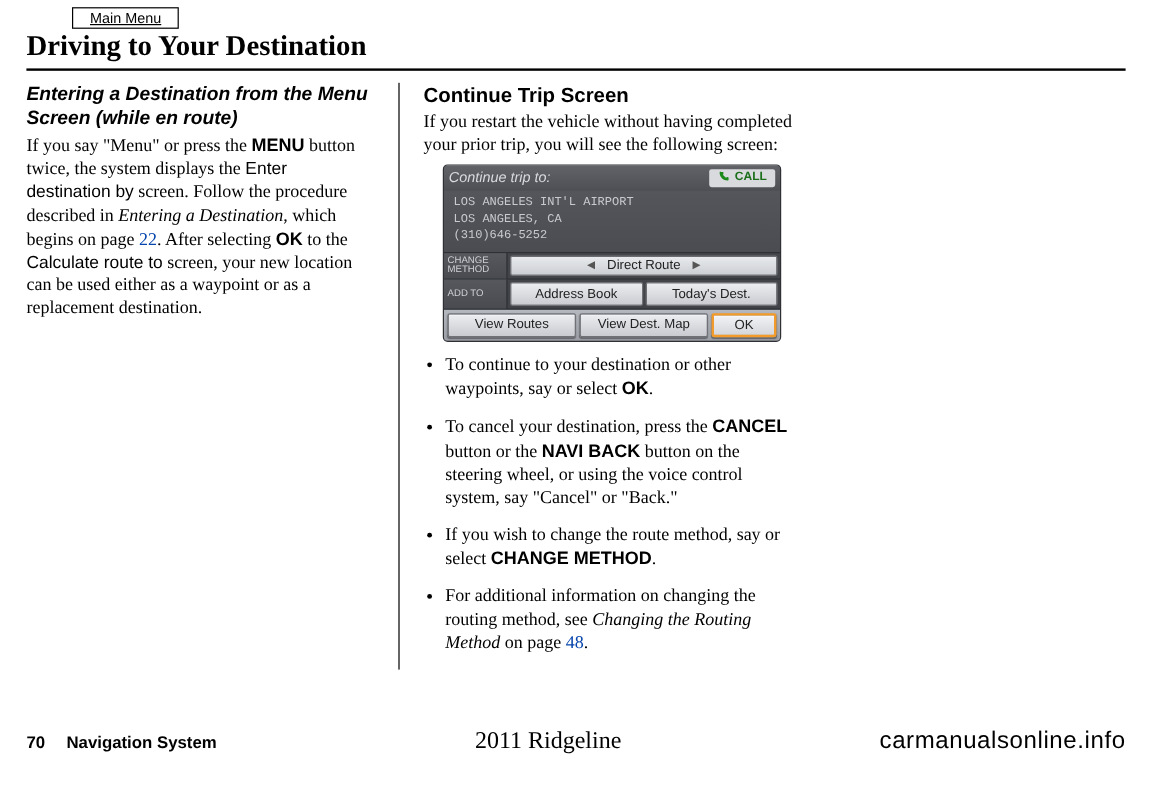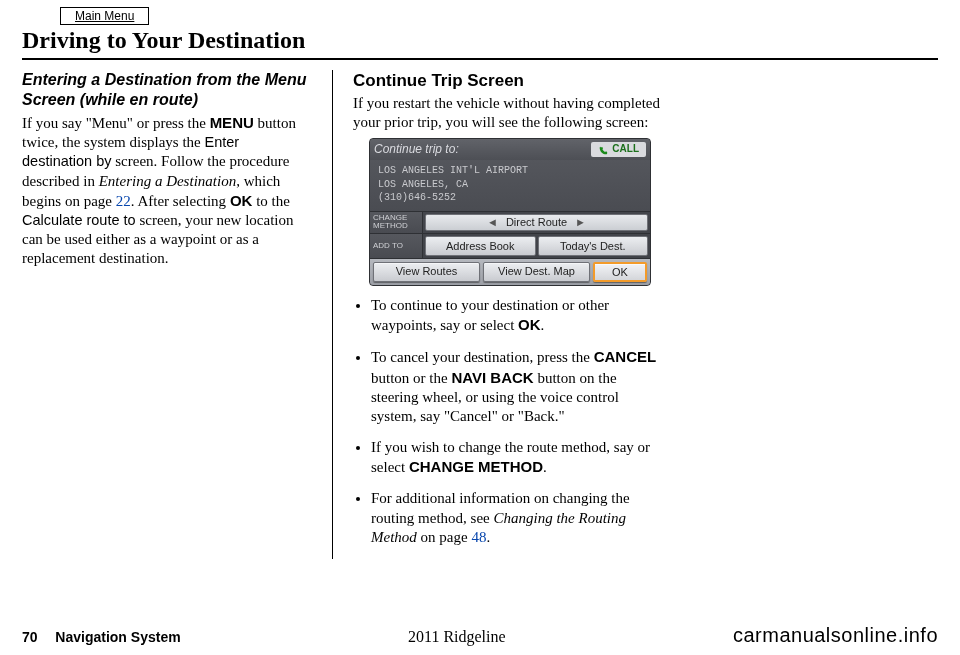--- a/index.html
+++ b/index.html
@@ -112,21 +112,21 @@
     color:#dadbe0;
   }
   .call-btn{
     background:#d9dade;
     color:#1b6f1b;
     font-weight:bold;
     font-size:10px;
     padding:1px 7px;
     border-radius:2px;
     display:flex;
-    align-items:flex-end;
+    align-items:flex-start;
     gap:4px;
     font-style:normal;
   }
   .call-btn svg{ width:10px; height:10px; }
   .ns-addr{
     background:linear-gradient(#54565c,#4a4c52);
     padding:4px 8px 6px 8px;
     font-family:"Courier New", monospace;
     font-size:10px;
     line-height:1.35;
@@ -200,36 +200,36 @@
     line-height:1.1;
     box-shadow:inset 0 1px 0 rgba(255,255,255,.5), 0 1px 1px rgba(0,0,0,.4);
   }
   .ok-key{
     flex:0 0 50px !important;
     border:2px solid var(--ok-hl) !important;
     background:linear-gradient(#f2f3f6,#d4d6da) !important;
   }
   .footer{
     position:absolute;
-    bottom:8px;
+    bottom:26px;
     left:22px;
     right:22px;
     display:flex;
     align-items:baseline;
   }
   .footer-left{
     font-family:Arial, Helvetica, sans-serif;
   }
   .footer-left .pn{ font-weight:bold; font-size:14px;}
   .footer-left .sys{ font-weight:bold; font-size:14px; }
   .footer-center{
     flex:1;
     text-align:center;
     font-family:"Times New Roman", serif;
-    font-size:16px;
+    font-size:20px;
   }
   .footer-right{
     font-family:Arial, Helvetica, sans-serif;
     color:#000000;
     font-size:20px;
     letter-spacing:0.5px;
   }
 </style>
 </head>
 <body>

